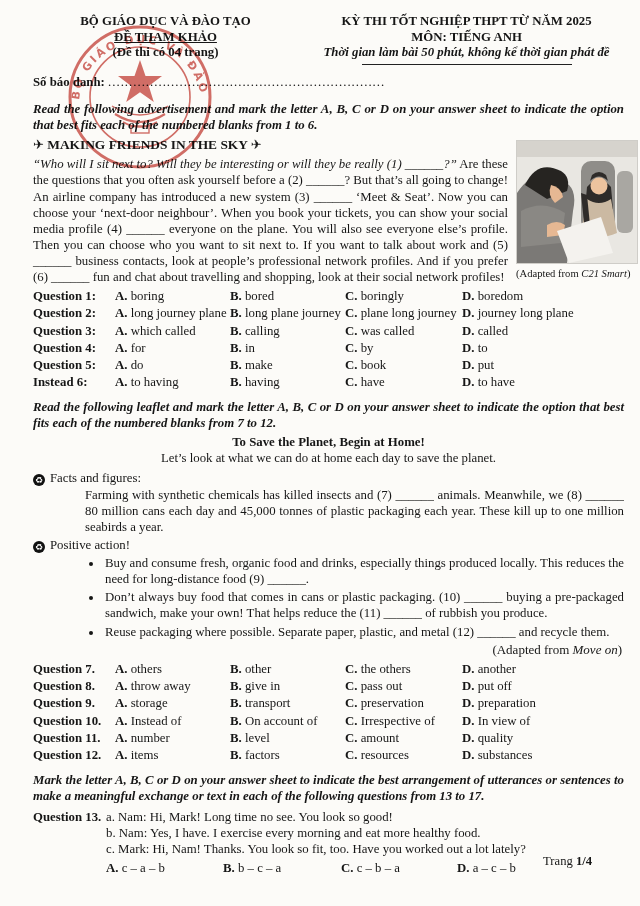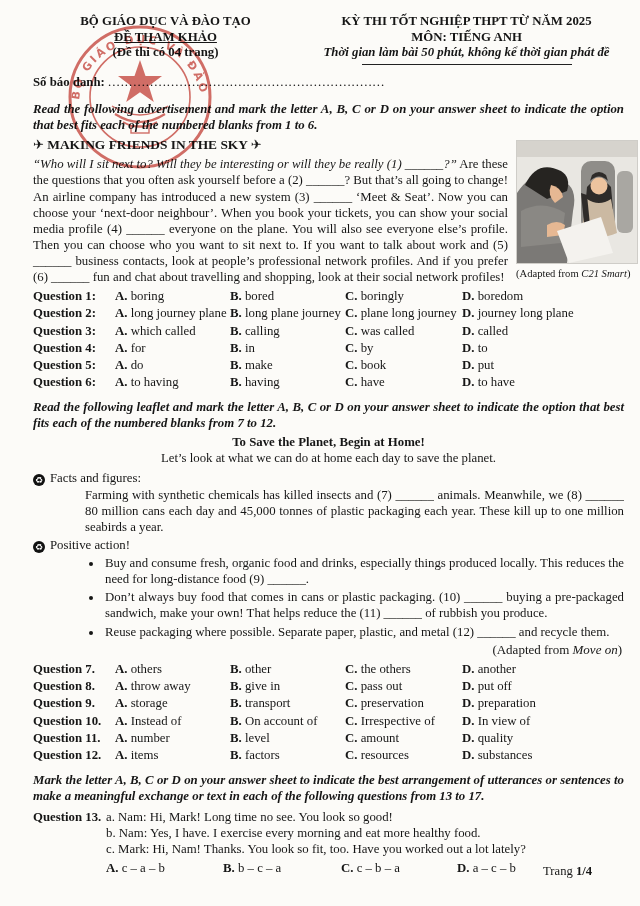--- a/index.html
+++ b/index.html
@@ -61,21 +61,21 @@
   ul.bullets{margin:2px 0 0 0;padding-left:70px;}
   ul.bullets li{margin-bottom:2px;text-align:justify;padding-left:2px;}
   .adapted{text-align:right;font-size:13px;margin:1px 2px 2px 0;}
 
   
   .qarr{display:flex;margin-top:5px;}
   .qarr-label{width:73px;flex:none;font-weight:bold;}
   .qarr-body{flex:1;}
   .optrow{display:grid;grid-template-columns:117px 118px 116px auto;margin-top:3px;}
 
-  .footer{position:absolute;right:48px;bottom:26px;font-size:12.6px;}
+  .footer{position:absolute;right:48px;bottom:36px;font-size:12.6px;}
 </style>
 </head>
 <body>
 
 <div class="page">
 
   <svg class="stamp" viewBox="0 0 150 150">
     <circle cx="75" cy="75" r="70" fill="none" stroke="#c2372e" stroke-width="3"></circle>
     <circle cx="75" cy="75" r="50" fill="none" stroke="#c2372e" stroke-width="1.6"></circle>
     <defs>
@@ -171,21 +171,21 @@
         <span class="opt"><b>D. </b>to</span>
       </div>
       <div class="qrow">
         <span class="qlabel">Question 5:</span>
         <span class="opt"><b>A. </b>do</span>
         <span class="opt"><b>B. </b>make</span>
         <span class="opt"><b>C. </b>book</span>
         <span class="opt"><b>D. </b>put</span>
       </div>
       <div class="qrow">
-        <span class="qlabel">Question 6:</span>
+        <span class="qlabel">Instead 6:</span>
         <span class="opt"><b>A. </b>to having</span>
         <span class="opt"><b>B. </b>having</span>
         <span class="opt"><b>C. </b>have</span>
         <span class="opt"><b>D. </b>to have</span>
       </div>
     </div>
 
   <p class="instr">Read the following leaflet and mark the letter A, B, C or D on your answer sheet to indicate the option that best fits each of the numbered blanks from 7 to 12.</p>
   <div class="title2">To Save the Planet, Begin at Home!</div>
   <div class="subtitle">Let’s look at what we can do at home each day to save the planet.</div>

